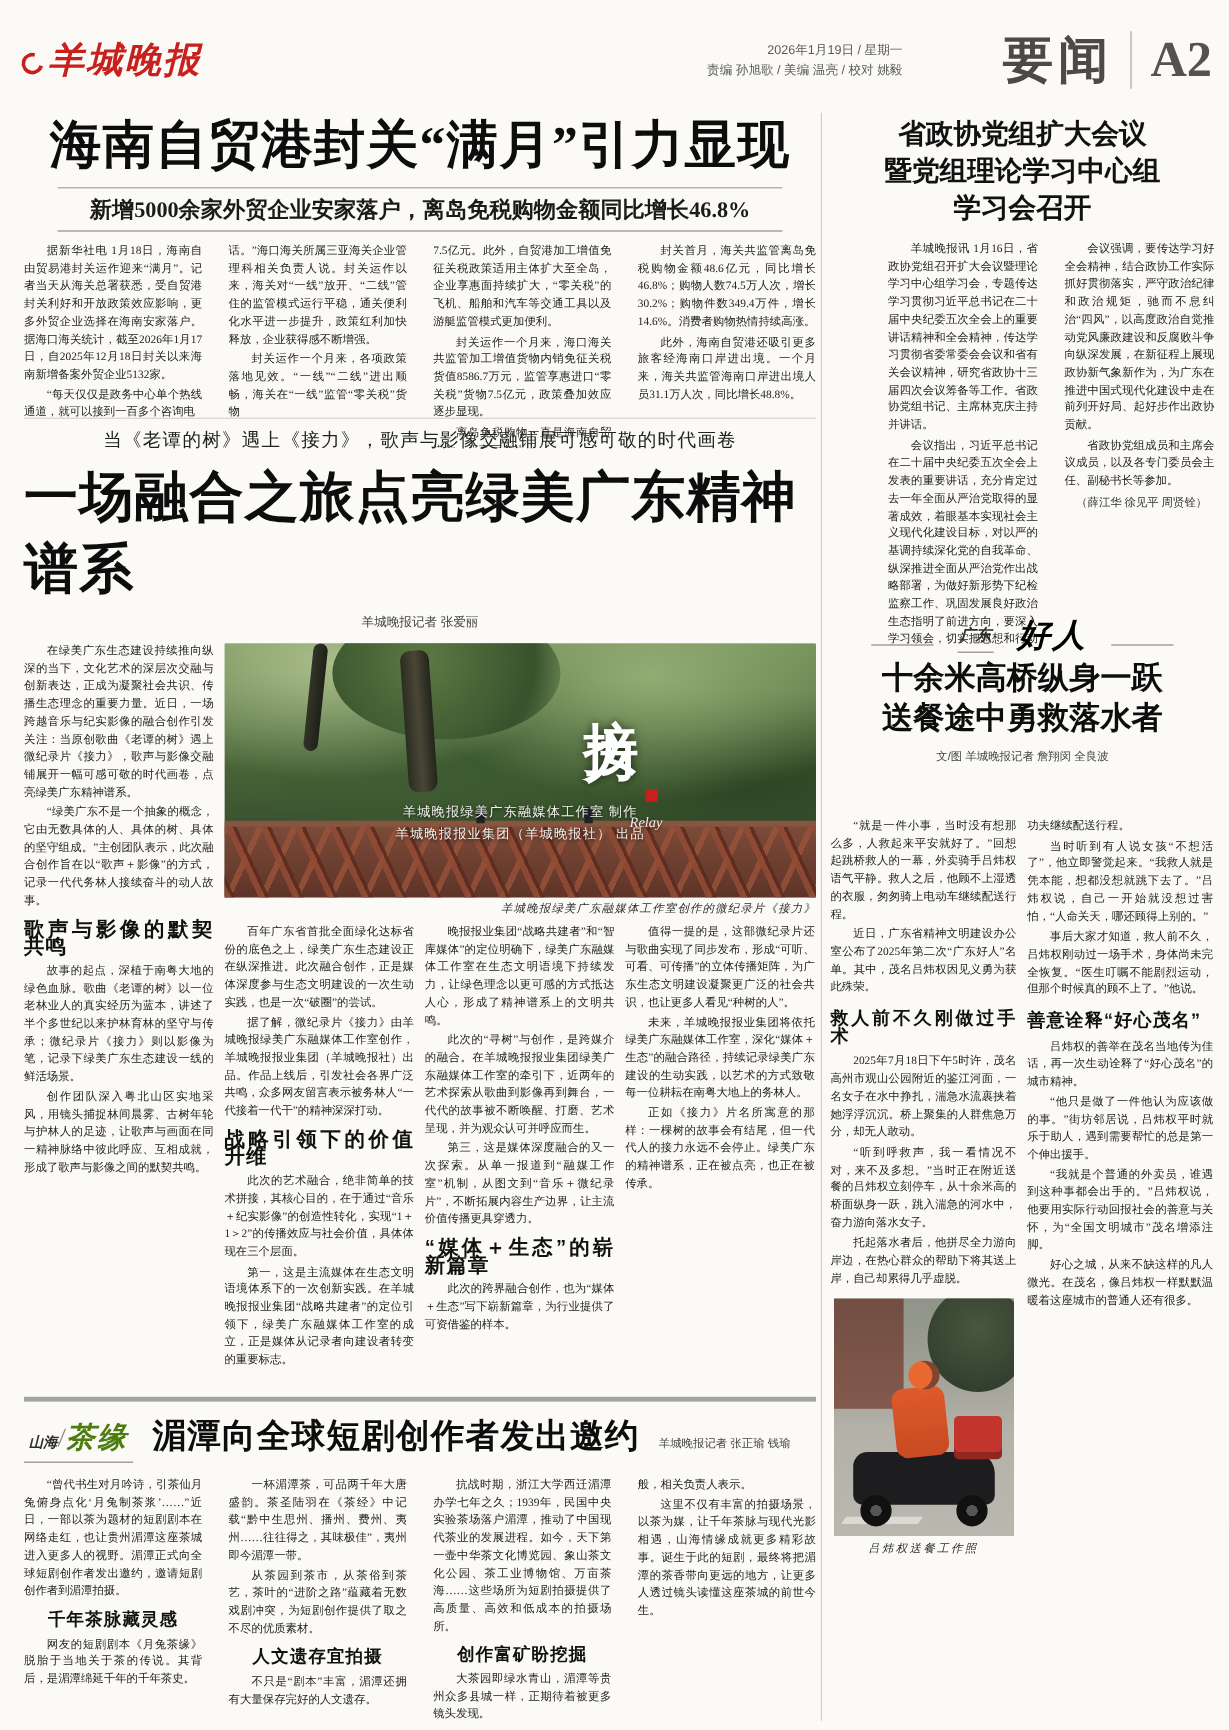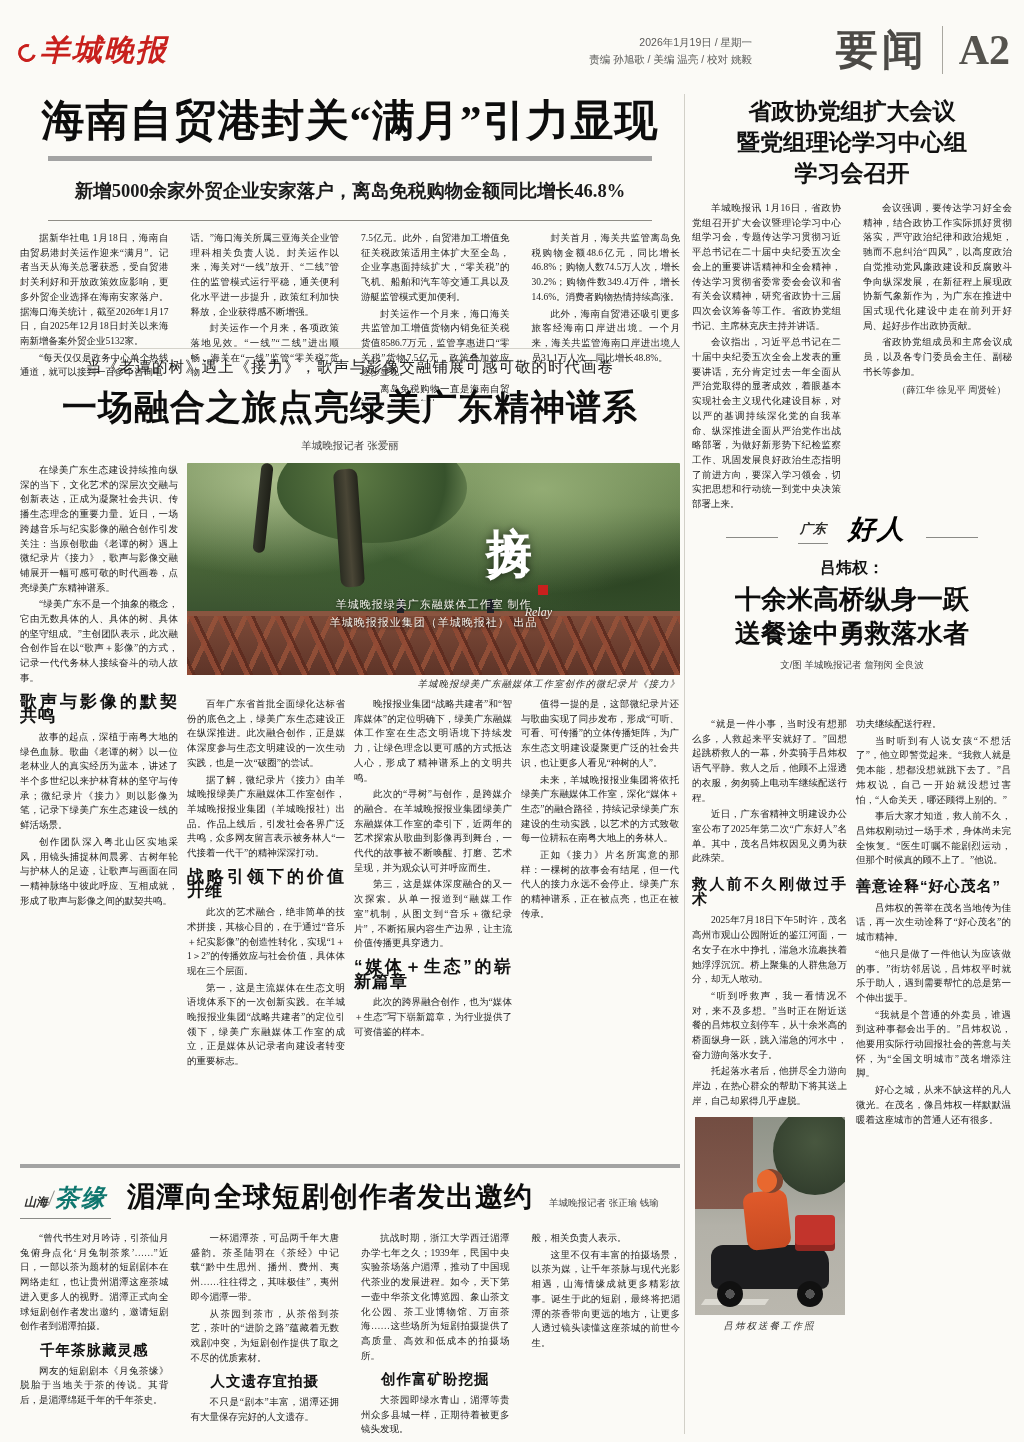--- a/index.html
+++ b/index.html
@@ -23,33 +23,33 @@
   .col p { text-indent:2em; margin-bottom:2px; }
   .col p.cont { text-indent:0; }
   h4.subhd { font-family:"Liberation Sans","DejaVu Sans",sans-serif; font-size:17px; font-weight:700; color:#111; margin:9px 0 6px; letter-spacing:1px; }
   h4.subhd.center { text-align:center; font-size:14.5px; }
   .byline { text-align:center; font-size:10.5px; color:#444; font-family:"Liberation Sans",sans-serif; }
   .sig { text-align:right; font-size:9.5px; color:#333; margin-top:4px; padding-right:6px; }
 
   
   .lead { position:absolute; left:20px; top:92px; width:660px; }
   .lead h1 { font-size:43px; font-weight:900; text-align:center; letter-spacing:1px; color:#0d0d0d; }
-  .lead .subhead { margin:6px 28px 10px; padding:17px 0; border-top:5px solid #a3a3a3; border-bottom:1px solid #8f8d86; text-align:center; font-size:18.5px; font-weight:700; color:#1a1a1a; }
+  .lead .subhead { margin:6px 28px 10px; padding:5px 0; border-top:1px solid #a3a3a3; border-bottom:1px solid #8f8d86; text-align:center; font-size:18.5px; font-weight:700; color:#1a1a1a; }
   .lead .cols { height:170px; overflow:hidden; }
 
   
   .politics { position:absolute; left:692px; top:96px; width:320px; }
   .politics h2 { font-size:23px; line-height:31px; font-weight:900; text-align:center; color:#111; }
-  .politics .cols { margin-top:12px; height:338px; overflow:hidden; }
+  .politics .cols { margin-top:12px; height:338px; overflow:hidden;margin-left:48px; }
   .politics .col { width:155px; }
 
   
   .feature { position:absolute; left:20px; top:348px; width:660px; border-top:1px solid #d5d3cb; padding-top:8px; }
   .kicker { text-align:center; font-size:15.5px; color:#222; letter-spacing:1px; }
-  .feature h1 { font-size:35px; font-weight:900; text-align:center; letter-spacing:1px; margin:6px 0 8px; color:#0d0d0d; }
+  .feature h1 { font-size:45px; font-weight:900; letter-spacing:1px; margin:6px 0 8px; color:#0d0d0d; }
   .feature-body { display:flex; gap:9px; margin-top:10px; }
   .feature-right { width:493px; }
   .feature-text-row { display:flex; gap:9px; height:448px; overflow:hidden; margin-top:6px; }
   .feature-col1 { height:676px; overflow:hidden; }
 
   
   .photo-forest { position:relative; width:493px; height:212px; overflow:hidden; border-radius:1px;
     background:
       radial-gradient(ellipse at 72% 12%, #93ac74 0%, rgba(147,172,116,0) 40%),
       radial-gradient(ellipse at 18% 8%, #a9bd8a 0%, rgba(169,189,138,0) 35%),
@@ -99,21 +99,21 @@
   .rider-torso { position:absolute; bottom:66px; left:50px; width:44px; height:58px; background:linear-gradient(180deg,#e05a2b,#c74a22); border-radius:10px; transform:rotate(-6deg); }
   .rider-helmet { position:absolute; bottom:122px; left:62px; width:26px; height:24px; background:#e8682f; border-radius:50%; box-shadow:inset -6px 0 0 rgba(40,40,50,.55); }
   .rider-caption { text-align:center; font-size:9.5px; font-style:italic; color:#2e2e2c; margin-top:4px; letter-spacing:2px; }
 
   
   .tea { position:absolute; left:20px; top:1128px; width:660px; border-top:4px solid #a3a3a3; padding-top:10px;margin-top:36px; }
   .tea-head { display:flex; align-items:baseline; gap:16px; }
   .badge-tea { display:flex; align-items:baseline; border-bottom:1px solid #8a8a86; padding:0 4px 4px; }
   .badge-tea .prefix { font-size:12px; font-weight:700; font-style:italic; color:#2e2e2c; font-family:"Liberation Sans",sans-serif; }
   .badge-tea .slash { width:1px; height:16px; background:#8a8a86; transform:rotate(22deg); margin:0 3px; align-self:center; }
-  .badge-tea .big { font-size:24px; font-weight:900; font-style:italic; color:#0f766e; letter-spacing:2px; }
+  .badge-tea .big { font-size:24px; font-weight:900; font-style:italic; color:#4d7c0f; letter-spacing:2px; }
   .tea h1 { font-size:28px; font-weight:900; letter-spacing:1px; color:#0d0d0d; }
   .tea .byline { font-size:9.5px; color:#444; }
   .tea .cols { margin-top:12px; height:250px; overflow:hidden; }
 </style>
 </head>
 <body>
 
 <div class="page">
 
   <div class="header">
@@ -241,21 +241,20 @@
     </div>
   </div>
 
   <div class="haoren">
     <div class="badge-haoren">
       <span class="seg"></span>
       <span class="prefix">广东</span>
       <span class="big">好人</span>
       <span class="seg"></span>
     </div>
-    <div class="name">吕炜权：</div>
     <h2>
       <div>十余米高桥纵身一跃</div>
       <div>送餐途中勇救落水者</div>
     </h2>
     <div class="byline">文/图 羊城晚报记者 詹翔闵 全良波</div>
     <div class="haoren-body">
       <div class="col">
         <div>
             <p>“就是一件小事，当时没有想那么多，人救起来平安就好了。”回想起跳桥救人的一幕，外卖骑手吕炜权语气平静。救人之后，他顾不上湿透的衣服，匆匆骑上电动车继续配送行程。</p>
             <p>近日，广东省精神文明建设办公室公布了2025年第二次“广东好人”名单。其中，茂名吕炜权因见义勇为获此殊荣。</p>

